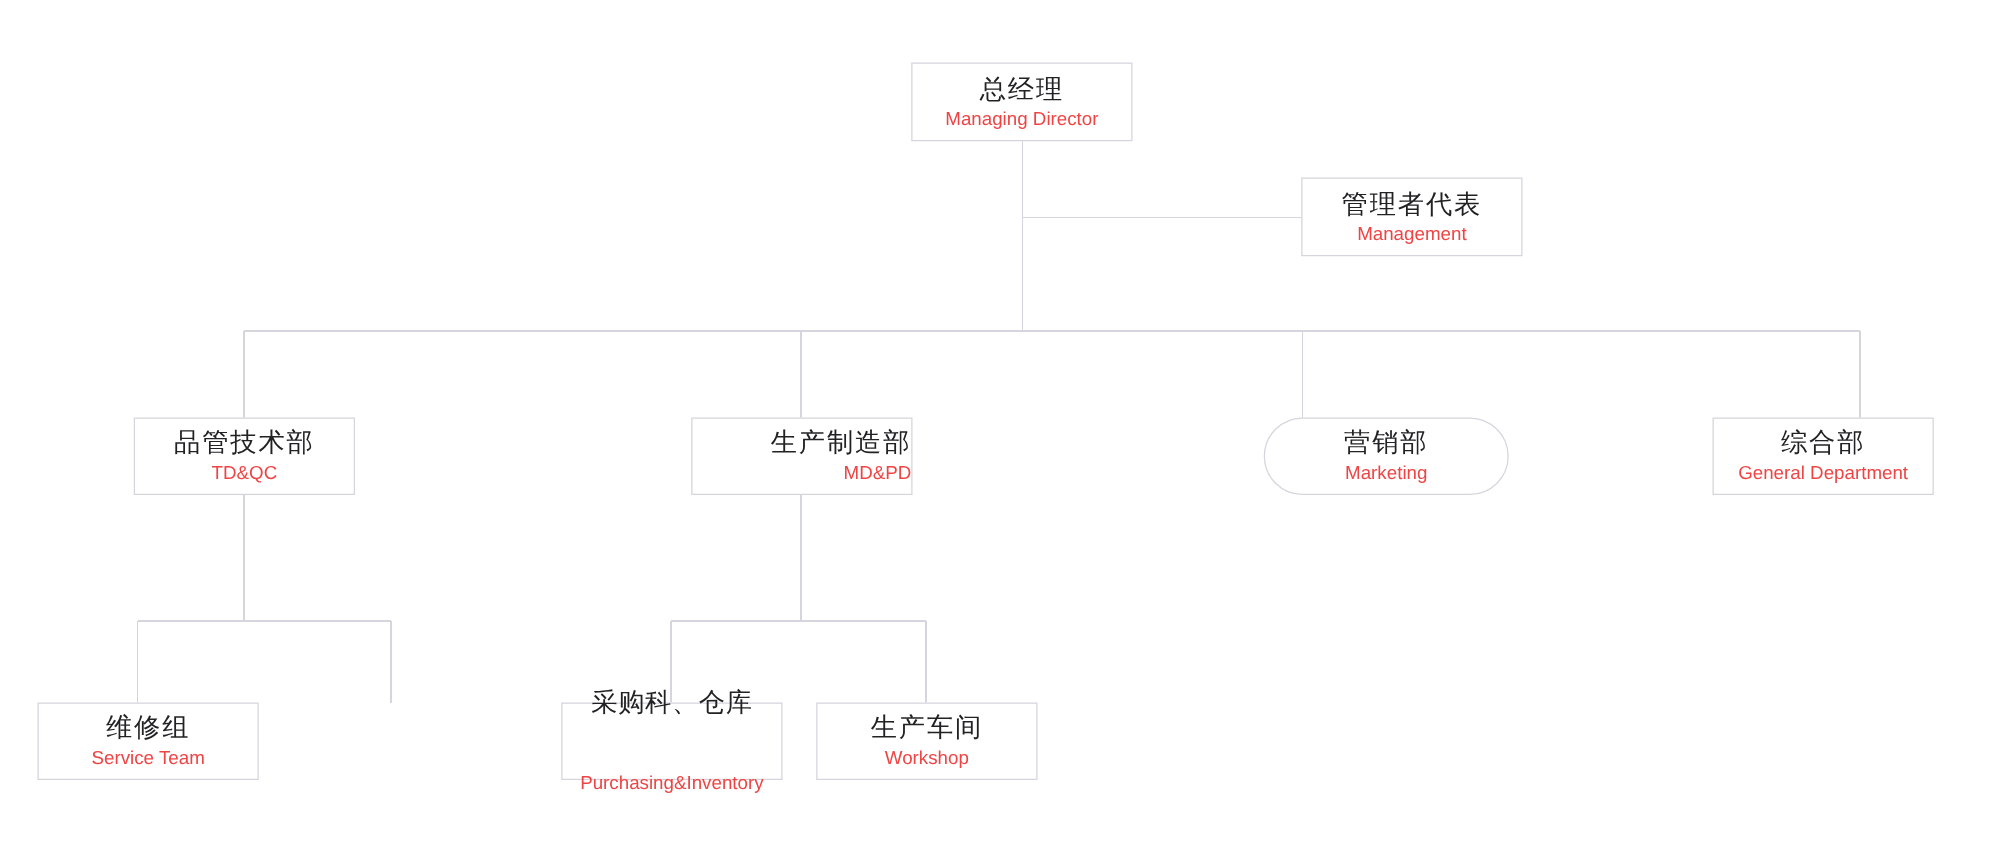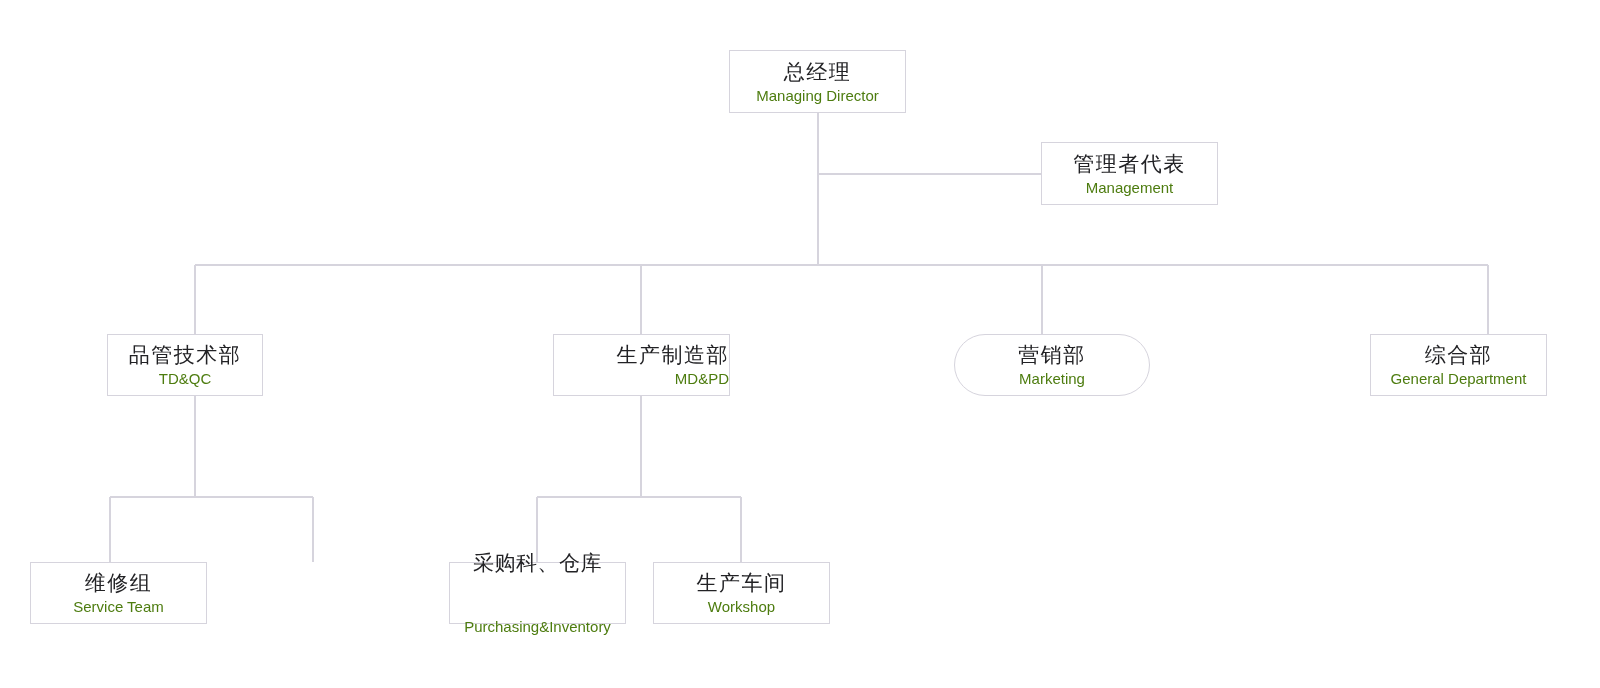--- a/index.html
+++ b/index.html
@@ -36,21 +36,21 @@
   }
   .node-cn {
     font-size: 21px;
     color: #222225;
     letter-spacing: 1.5px;
     white-space: nowrap;
     font-weight: 400;
   }
   .node-en {
     font-size: 15px;
-    color: #4d7c0f;
+    color: #ef4444;
     white-space: nowrap;
     margin-top: 6px;
     font-weight: 400;
   }
   .node-cn-tight {
     letter-spacing: 0.5px;
   }
 </style>
 </head>
 <body>
@@ -86,31 +86,31 @@
   <div class="node" style="left:729px; top:50px; width:177px; height:63px;">
     <span class="node-cn">总经理</span>
     <span class="node-en">Managing Director</span>
   </div>
 
   <div class="node" style="left:1041px; top:142px; width:177px; height:63px;">
     <span class="node-cn">管理者代表</span>
     <span class="node-en">Management</span>
   </div>
 
-  <div class="node" style="left:107px; top:334px; width:156px; height:62px;">
+  <div class="node" style="left:107px; top:334px; width:177px; height:62px;">
     <span class="node-cn">品管技术部</span>
     <span class="node-en">TD&amp;QC</span>
   </div>
 
   <div class="node" style="left:553px; top:334px; width:177px; height:62px;align-items:flex-end;">
     <span class="node-cn">生产制造部</span>
     <span class="node-en">MD&amp;PD</span>
   </div>
 
-  <div class="node" style="left:954px; top:334px; width:196px; height:62px;border-radius:31px;">
+  <div class="node" style="left:1011px; top:334px; width:196px; height:62px;border-radius:31px;">
     <span class="node-cn">营销部</span>
     <span class="node-en">Marketing</span>
   </div>
 
   <div class="node" style="left:1370px; top:334px; width:177px; height:62px;align-items:center;">
     <span class="node-cn">综合部</span>
     <span class="node-en">General Department</span>
   </div>
 
   <div class="node" style="left:20px; top:562px; width:177px; height:62px;margin-left:10px;">

